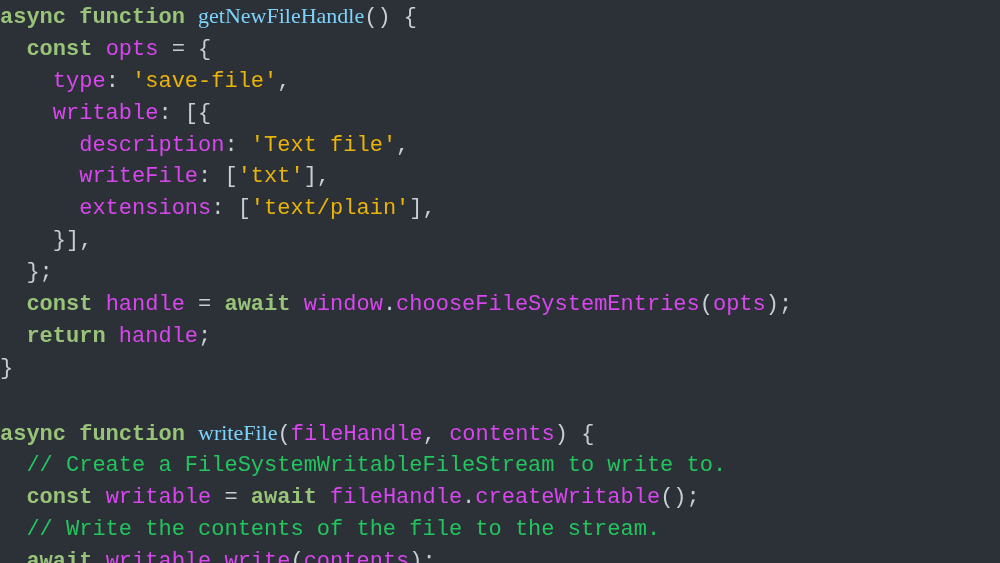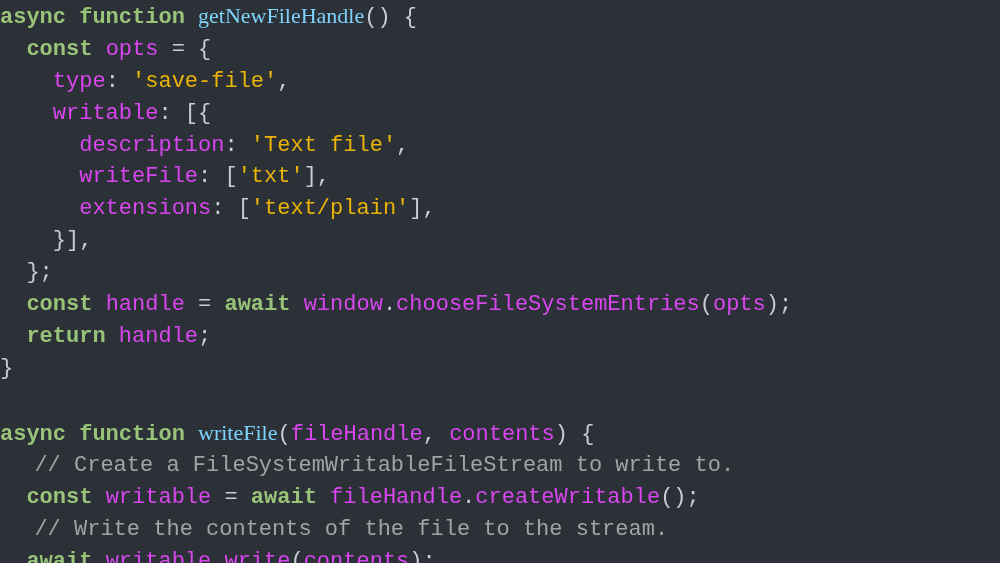--- a/index.html
+++ b/index.html
@@ -22,21 +22,21 @@
       margin: 0;
       white-space: pre;
       font-family: inherit;
     }
     .kw { color: #98c379; font-weight: bold; text-align: center; }
     .fn { color: #7dd3fc; font-family: Liberation Serif, serif; }
     .pn { color: #c9ced6; }
     .op { color: #c9ced6; }
     .id { color: #d946ef; }
     .str { color: #eab308; }
-    .cm { color: #a3a3a3; margin-left: 8px; }
+    .cm { color: #22c55e; }
     .dim { color: #c9ced6; }
   </style>
 </head>
 <body>
 
 <pre id="code-block"><span><span class="kw">async</span><span class="dim"> </span><span class="kw">function</span><span class="dim"> </span><span class="fn">getNewFileHandle</span><span class="pn">()</span><span class="dim"> </span><span class="pn">{</span></span>
 <span><span class="dim">  </span><span class="kw">const</span><span class="dim"> </span><span class="id">opts</span><span class="dim"> </span><span class="op">=</span><span class="dim"> </span><span class="pn">{</span></span>
 <span><span class="dim">    </span><span class="id">type</span><span class="pn">:</span><span class="dim"> </span><span class="str">'save-file'</span><span class="pn">,</span></span>
 <span><span class="dim">    </span><span class="id">writable</span><span class="pn">:</span><span class="dim"> </span><span class="pn">[{</span></span>
 <span><span class="dim">      </span><span class="id">description</span><span class="pn">:</span><span class="dim"> </span><span class="str">'Text file'</span><span class="pn">,</span></span>

